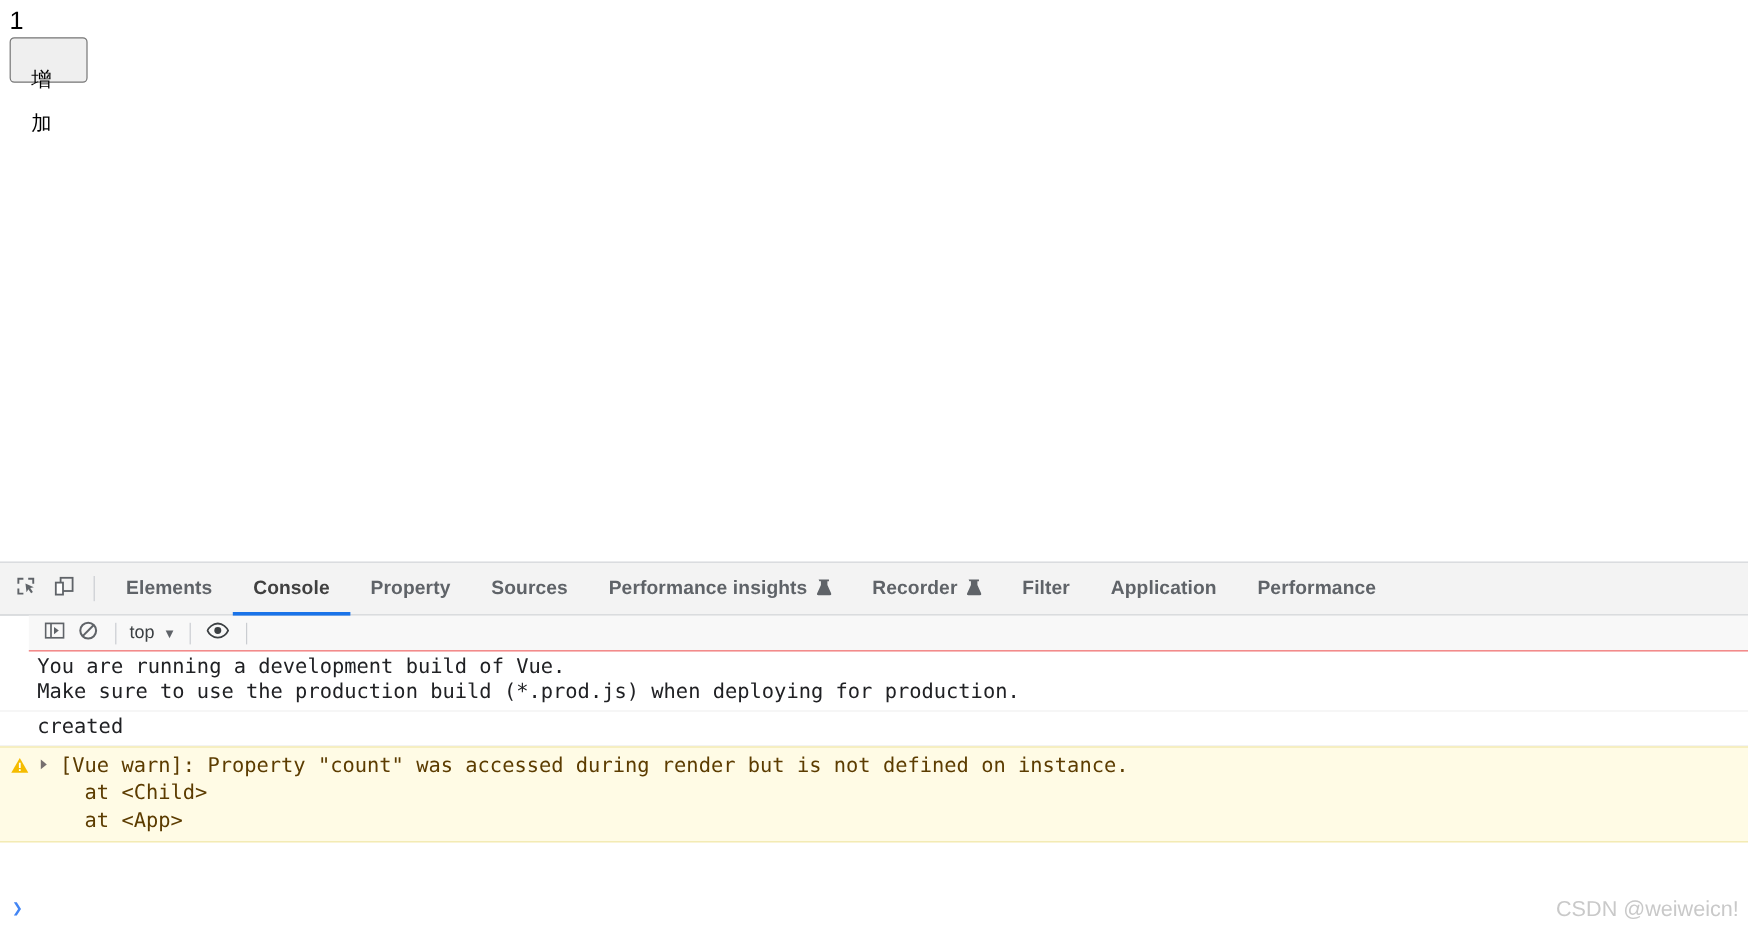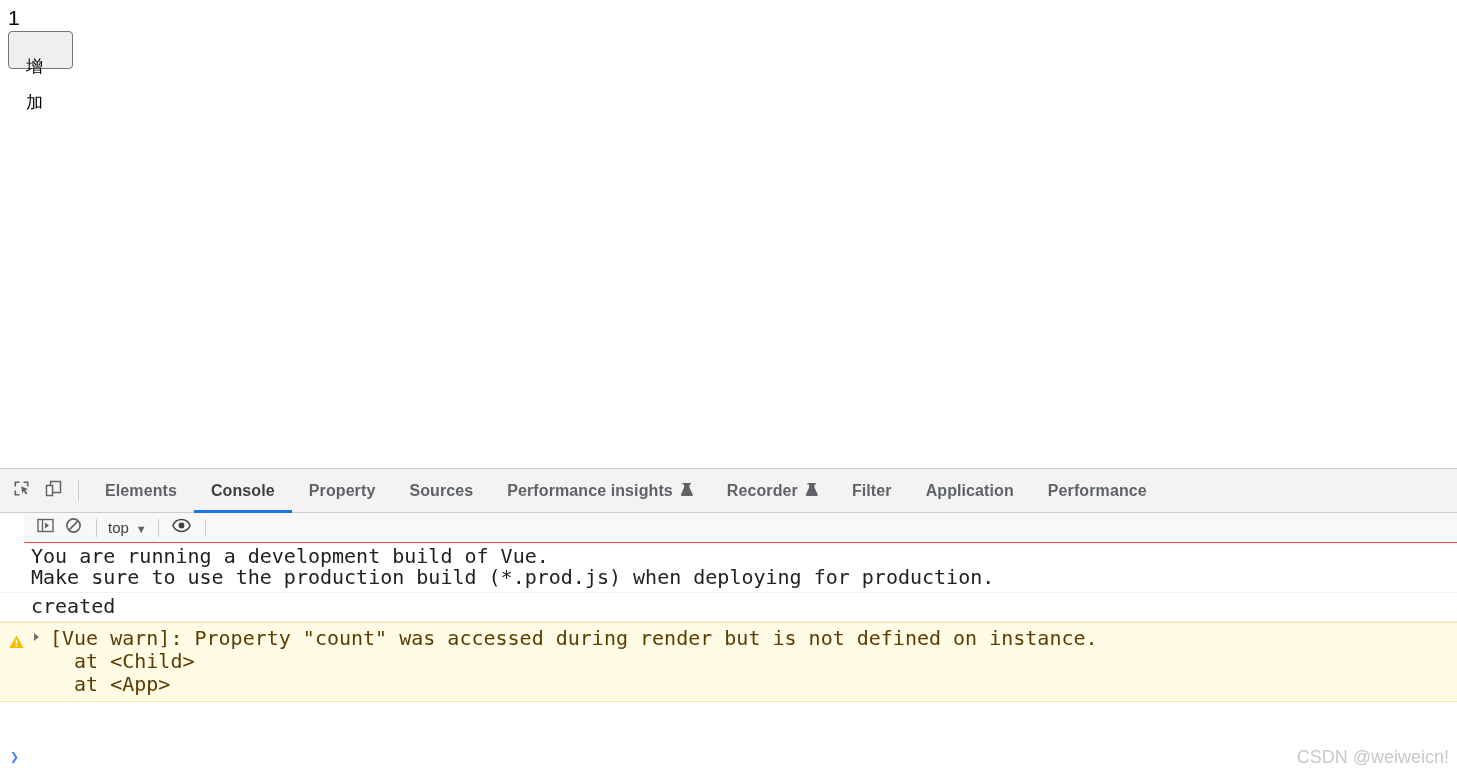--- a/index.html
+++ b/index.html
@@ -178,21 +178,21 @@
     min-width: 0;
   }
   #filter-input::placeholder { color: #5f6368; opacity: 1; }
 
   
   #console-messages {
     flex: 1;
     overflow: hidden;
     background: #ffffff;
     font-family: "DejaVu Sans Mono", monospace;
-    font-size: 20px;
+    font-size: 17px;
   }
   .msg {
     border-bottom: 1px solid #f0f0f0;
     padding: 3px 0 4px 0;
     position: relative;
     box-sizing: border-box;
   }
   .msg .msg-text {
     white-space: pre;
     color: #202124;

